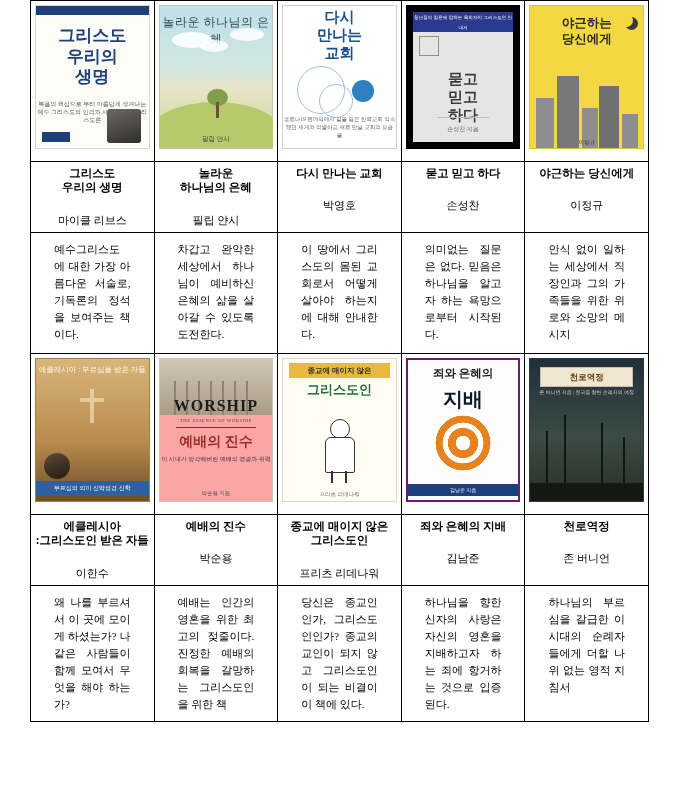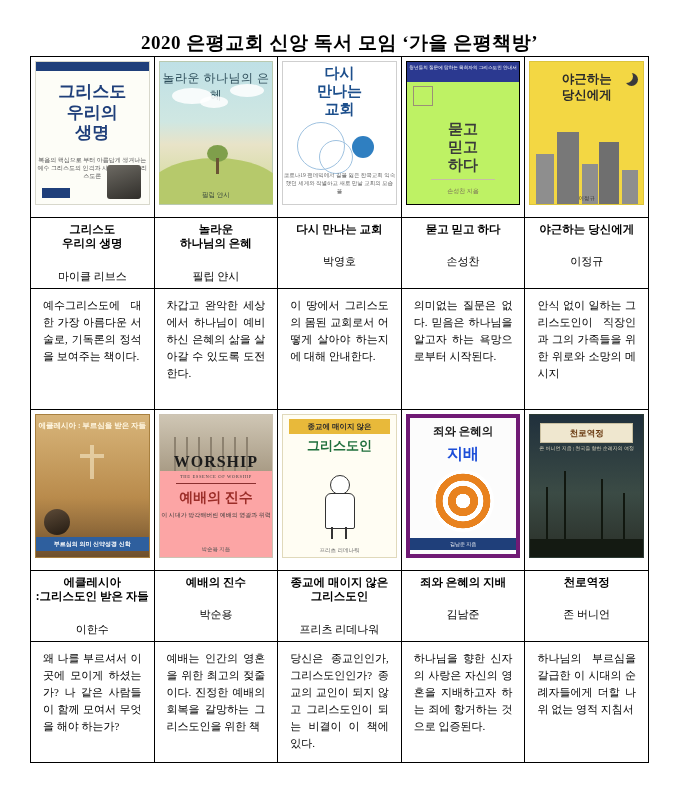--- a/index.html
+++ b/index.html
@@ -71,21 +71,21 @@
     line-height: 1.25;
     font-family: "Liberation Serif", serif;
   }
   .bk-author {
     font-size: 11px;
     margin-top: 18px;
     font-family: "Liberation Serif", serif;
   }
   .desc-cell {
     height: 104px;
-    padding: 8px 12px !important;
+    padding: 8px 23px !important;
   }
   .bk-desc {
     font-size: 11px;
     line-height: 1.55;
     text-align: justify;
     font-family: "Liberation Serif", serif;
     word-break: break-all;
   }
 
   
@@ -118,21 +118,21 @@
   
   .cv3 { background:#ffffff; border:1px solid #cfcfcf; }
   .cv3 .t1 { top:2px; font-size:15px; font-weight:bold; color:#1d4f8c; line-height:1.2; }
   .cv3 .ring { position:absolute; border:1.5px solid #9fc2e0; border-radius:50%; }
   .cv3 .r1 { width:46px; height:46px; top:60px; left:14px; }
   .cv3 .r2 { width:32px; height:32px; top:78px; left:36px; }
   .cv3 .dot { position:absolute; width:22px; height:22px; border-radius:50%; background:#2f7fc1; top:74px; right:22px; }
   .cv3 .t2 { bottom:8px; font-size:5.5px; color:#666; line-height:1.45; }
 
   
-  .cv4 { background:#bef264; border:1px solid #000000; }
+  .cv4 { background:#e5e5e5; border:7px solid #000000; }
   .cv4 .topbar { position:absolute; top:0; left:0; right:0; height:20px; background:#2b3990; }
   .cv4 .topbar span { display:block; color:#fff; font-size:4.6px; text-align:center; line-height:10px; padding-top:1px; }
   .cv4 .sq { position:absolute; top:24px; left:6px; width:18px; height:18px; border:1px solid #9b8f77; }
   .cv4 .t1 { top:58px; font-size:15px; font-weight:bold; color:#3a3a3a; line-height:1.2; }
   .cv4 .line { position:absolute; left:24px; right:24px; bottom:24px; height:1px; background:#c8bda6; }
   .cv4 .t2 { bottom:8px; font-size:6px; color:#7a6f58; }
 
   
   .cv5 { background:#f3d743; border:1px solid #ddc53a;padding-left:32px; }
   .cv5 .t1 { top:10px; font-size:12.5px; font-weight:bold; color:#2b2b2b; line-height:1.25; }
@@ -140,21 +140,21 @@
                box-shadow: 5px 3px 0 0 #3a3a3a; }
   .cv5 .bld { position:absolute; bottom:0; background:#8e8e8e; }
   .cv5 .b1 { left:6px; width:18px; height:50px; }
   .cv5 .b2 { left:27px; width:22px; height:72px; background:#787878; }
   .cv5 .b3 { left:52px; width:16px; height:40px; }
   .cv5 .b4 { right:24px; width:20px; height:62px; background:#6f6f6f; }
   .cv5 .b5 { right:5px; width:16px; height:34px; }
   .cv5 .t2 { bottom:2px; font-size:5.5px; color:#333; }
 
   
-  .cv6 { background:linear-gradient(#d8b57a,#b98b4c 58%, #6e4f2c 100%); border:1px solid #a8803f;font-weight:bold; }
+  .cv6 { background:linear-gradient(#d8b57a,#b98b4c 58%, #6e4f2c 100%); border:1px solid #a8803f; }
   .cv6 .t1 { top:6px; font-size:7.5px; color:#fff7e2; }
   .cv6 .cross { position:absolute; top:30px; left:50%; transform:translateX(-50%); width:4px; height:34px; background:#f6e9c8; opacity:.6; }
   .cv6 .cross:after { content:""; position:absolute; top:9px; left:-10px; width:24px; height:4px; background:#f6e9c8; }
   .cv6 .photo { position:absolute; left:8px; bottom:22px; width:26px; height:26px; border-radius:50%;
                 background:linear-gradient(160deg,#5d4b38,#241b12); }
   .cv6 .band { position:absolute; left:0; right:0; bottom:6px; height:14px; background:#2e5f9e; }
   .cv6 .band span { display:block; color:#fff; font-size:6px; text-align:center; line-height:14px; }
 
   
   .cv7 { background:#fca5a5; border:1px solid #ccc3b3; }
@@ -173,23 +173,23 @@
   .cv8 .head { position:absolute; top:4px; left:6px; right:6px; height:15px; background:#e8b93a; }
   .cv8 .head span { display:block; text-align:center; font-size:7.5px; line-height:15px; color:#2a2a2a; font-weight:bold; }
   .cv8 .t1 { top:22px; font-size:13px; font-weight:bold; color:#1f6f3c; }
   .cv8 .fig { position:absolute; bottom:18px; left:50%; transform:translateX(-50%); width:40px; height:64px; }
   .cv8 .fig .hd { position:absolute; top:0; left:11px; width:18px; height:18px; border:1.5px solid #333; border-radius:50%; background:#fff; }
   .cv8 .fig .bd { position:absolute; top:18px; left:6px; width:28px; height:34px; border:1.5px solid #333; border-radius:6px 6px 2px 2px; background:#fff; }
   .cv8 .fig .lg { position:absolute; bottom:0; left:12px; width:1.5px; height:12px; background:#333; box-shadow:14px 0 0 #333; }
   .cv8 .t2 { bottom:3px; font-size:5.5px; color:#666; }
 
   
-  .cv9 { background:#fcfcfc; border:4px solid #701a75; }
+  .cv9 { background:#fcfcfc; border:2px solid #701a75; }
   .cv9 .t1 { top:6px; font-size:11.5px; font-weight:bold; color:#1b1b1b; }
-  .cv9 .t2 { top:26px; font-size:16px; font-weight:bold; color:#1d4ed8; }
+  .cv9 .t2 { top:26px; font-size:20px; font-weight:bold; color:#0f172a; }
   .cv9 .swirl { position:absolute; top:52px; left:50%; transform:translateX(-50%);
                 width:62px; height:62px; border-radius:50%;
                 background:radial-gradient(circle at 50% 50%, #fff 16%, #e8821f 17%, #e8821f 34%, #fff 35%, #fff 46%, #e8821f 47%, #e8821f 62%, #fff 63%); }
   .cv9 .band { position:absolute; left:0; right:0; bottom:4px; height:12px; background:#1f3f7a; }
   .cv9 .band span { display:block; color:#fff; font-size:5px; text-align:center; line-height:12px; }
 
   
   .cv10 { background:linear-gradient(#20303c,#3b4b45 55%,#2a2f28 100%); border:1px solid #2b3a33; }
   .cv10 .plate { position:absolute; top:8px; left:10px; right:10px; height:18px; background:#efe7cf; border:1px solid #c9bfa0; }
   .cv10 .plate span { display:block; text-align:center; font-size:8.5px; line-height:18px; color:#6a3b12; font-weight:bold; font-family:"Liberation Serif", serif; }
@@ -199,21 +199,20 @@
   .cv10 .tr2 { left:34px; height:86px; }
   .cv10 .tr3 { right:40px; height:78px; }
   .cv10 .tr4 { right:18px; height:64px; }
   .cv10 .ground { position:absolute; left:0; right:0; bottom:0; height:18px; background:#141a12; }
 </style>
 </head>
 <body>
 
 <div class="page">
 
-  <div class="title">2020 은평교회 신앙 독서 모임 ‘가을 은평책방’</div>
 
   <table class="books">
 
     <tbody>
         <tr>
       <td class="cover-cell">
         <div class="cover">
           <div class="cv cv1">
             <div class="bar"></div>
             <div class="txt t1">
@@ -328,21 +327,21 @@
       <td class="desc-cell">
         <div class="bk-desc">차갑고 완악한 세상에서 하나님이 예비하신 은혜의 삶을 살아갈 수 있도록 도전한다.</div>
       </td>
       <td class="desc-cell">
         <div class="bk-desc">이 땅에서 그리스도의 몸된 교회로서 어떻게 살아야 하는지에 대해 안내한다.</div>
       </td>
       <td class="desc-cell">
         <div class="bk-desc">의미없는 질문은 없다. 믿음은 하나님을 알고자 하는 욕망으로부터 시작된다.</div>
       </td>
       <td class="desc-cell">
-        <div class="bk-desc">안식 없이 일하는 그리스도인이 직장인과 그의 가족들을 위한 위로와 소망의 메시지</div>
+        <div class="bk-desc">안식 없이 일하는 세상에서 직장인과 그의 가족들을 위한 위로와 소망의 메시지</div>
       </td>
     </tr>
 
     <tr>
       <td class="cover-cell">
         <div class="cover">
           <div class="cv cv6">
             <div class="txt t1">에클레시아 : 부르심을 받은 자들</div>
             <div class="cross"></div>
             <div class="photo"></div>

